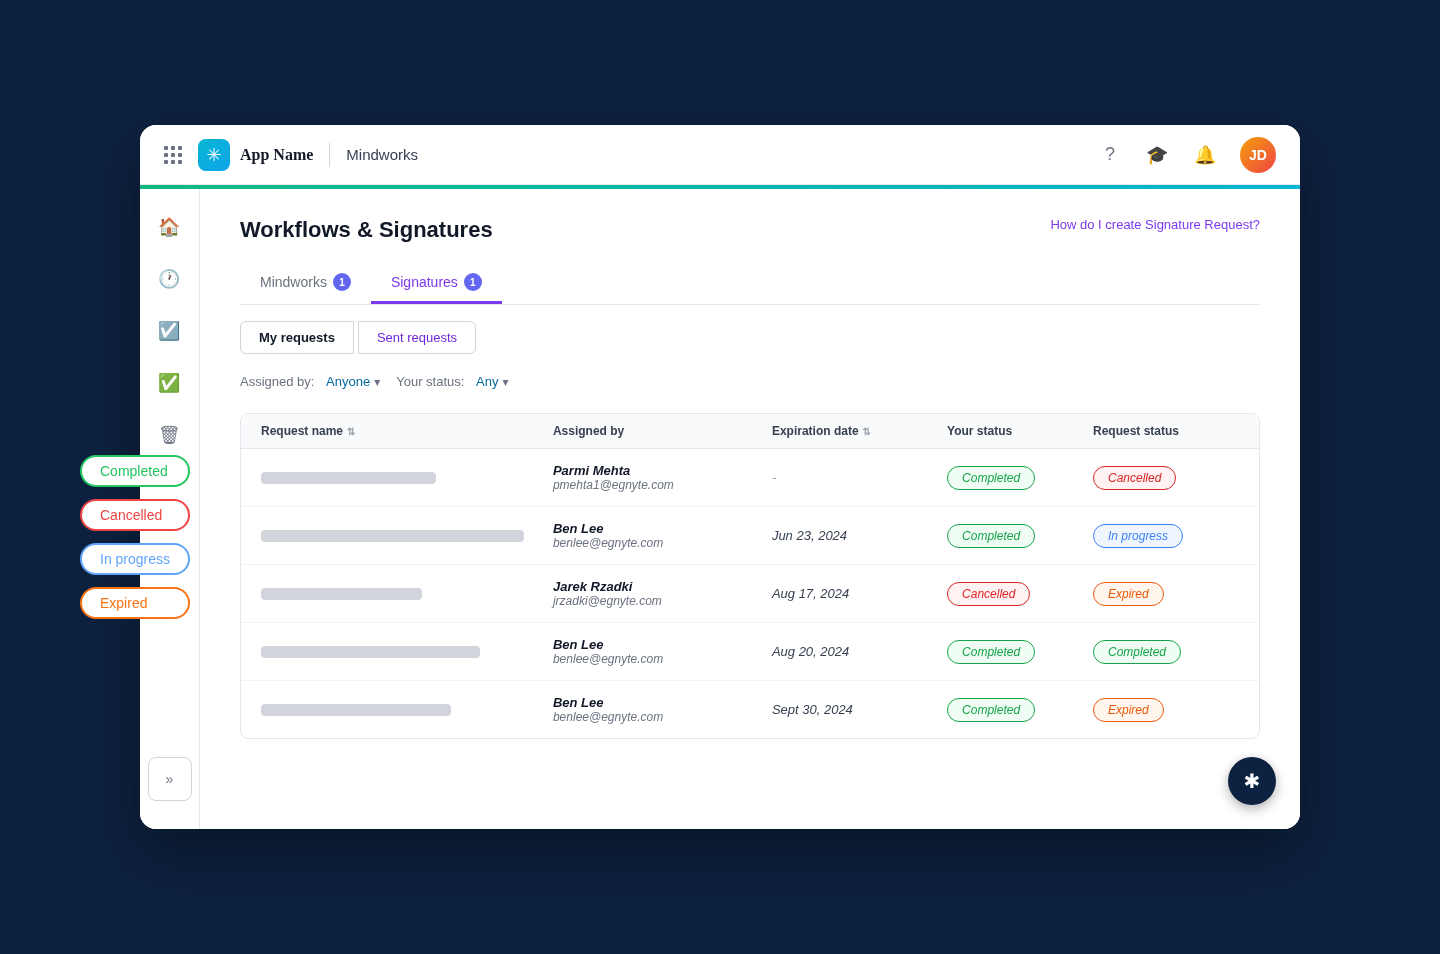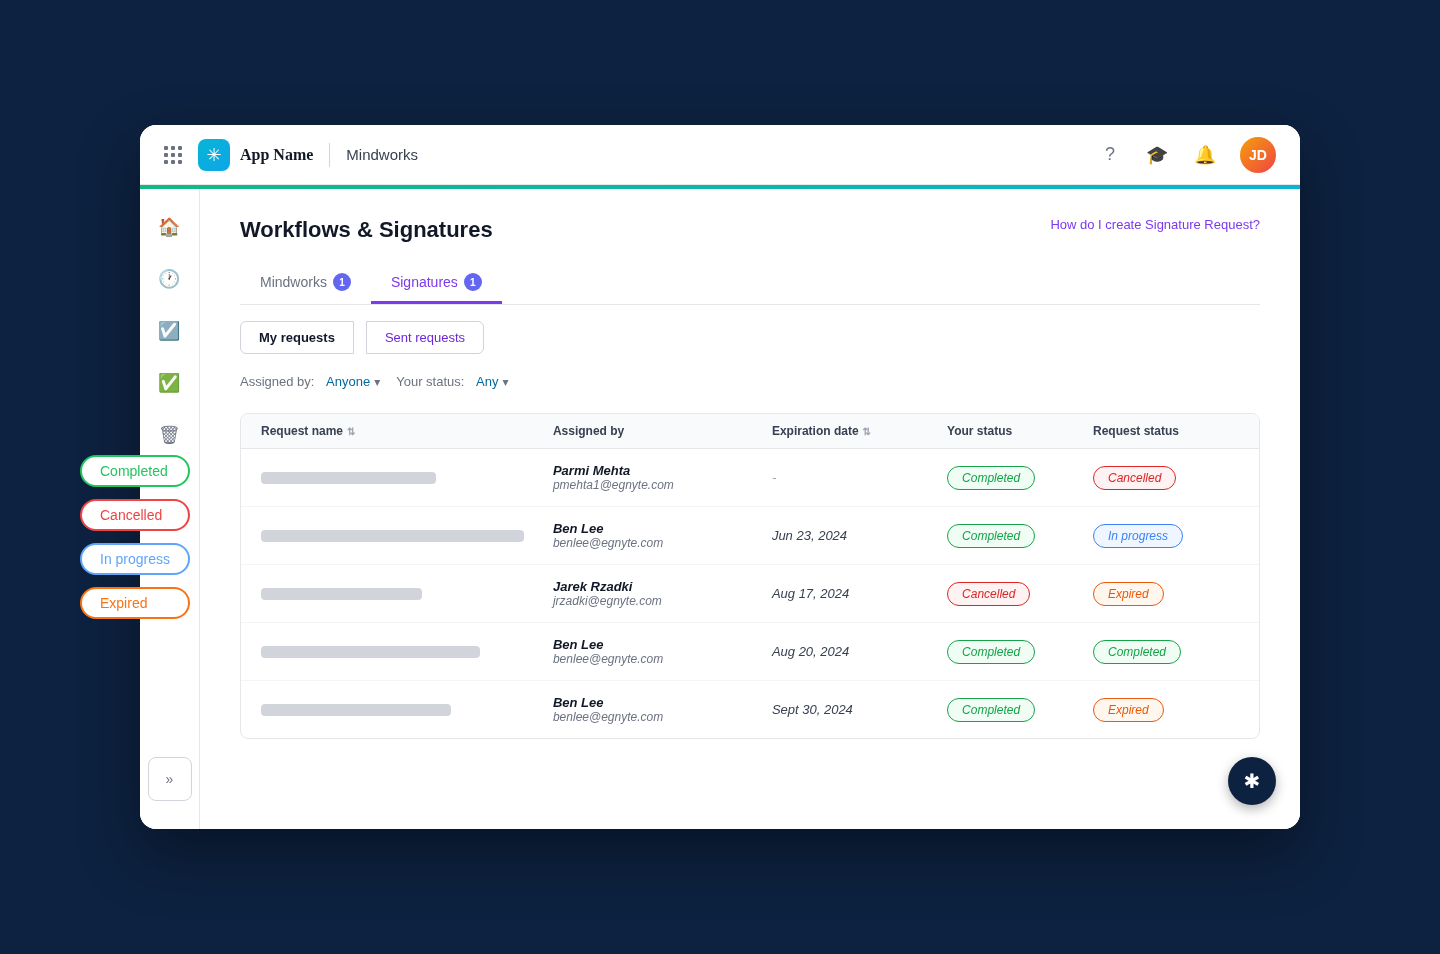--- a/index.html
+++ b/index.html
@@ -242,21 +242,21 @@
       font-size: 10px;
       font-weight: 700;
       display: flex;
       align-items: center;
       justify-content: center;
     }
 
     
     .sub-tabs {
       display: flex;
-      gap: 12px;
+      gap: 4px;
       padding: 16px 0 0 0;
       margin-bottom: 16px;
     }
     .sub-tab {
       padding: 8px 18px;
       font-size: 13px;
       font-weight: 500;
       color: #6d28d9;
       cursor: pointer;
       border: 1px solid #d1d5db;

